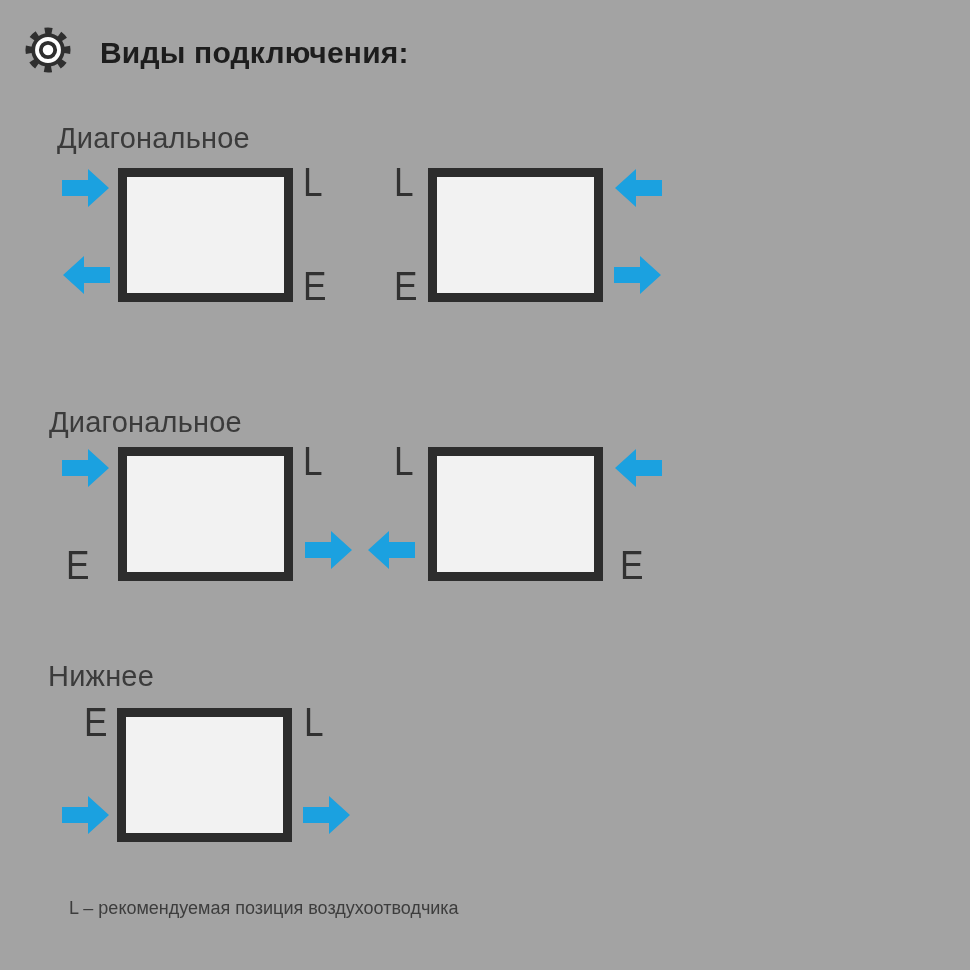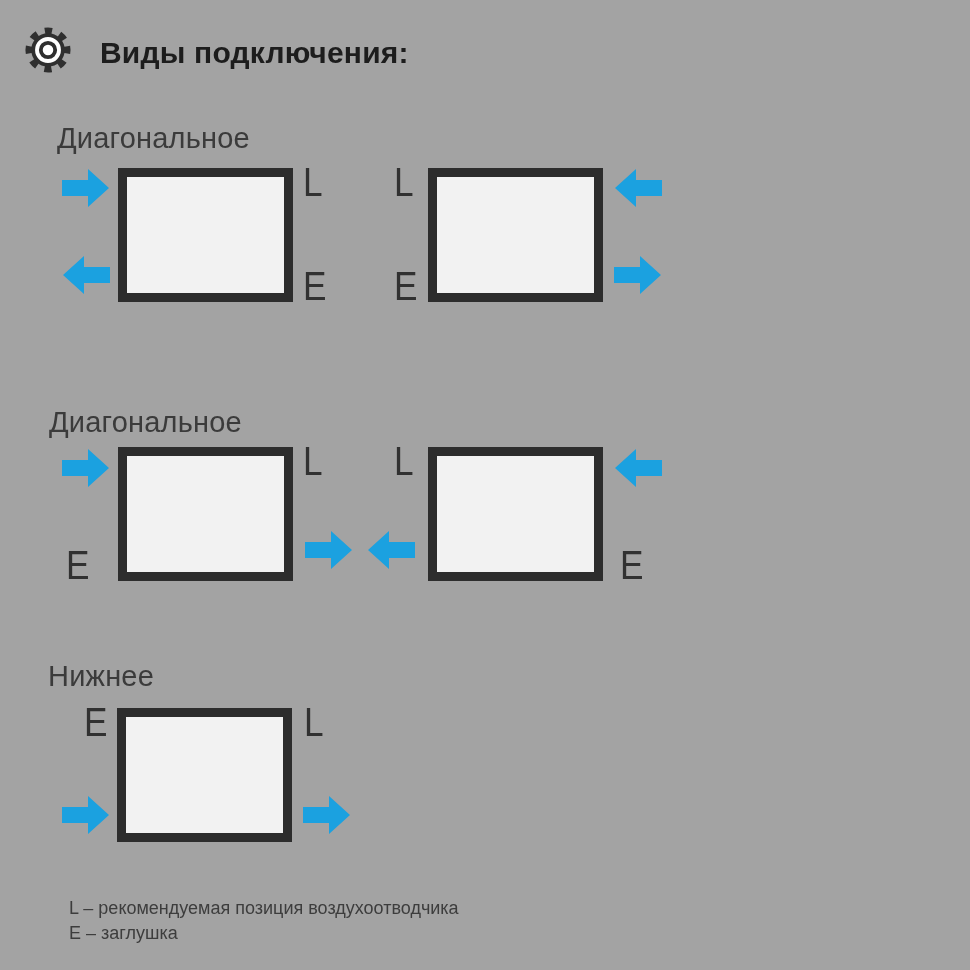--- a/index.html
+++ b/index.html
@@ -125,16 +125,15 @@
   <div class="abs port-letter" style="left:304px; top:702px;">L</div>
   <svg class="abs arrow" style="left:62px; top:795px;" viewBox="0 0 48 40">
     <polygon points="0,12 26,12 26,1 47,20 26,39 26,28 0,28" fill="#1BA1E0"></polygon>
   </svg>
   <svg class="abs arrow" style="left:303px; top:795px;" viewBox="0 0 48 40">
     <polygon points="0,12 26,12 26,1 47,20 26,39 26,28 0,28" fill="#1BA1E0"></polygon>
   </svg>
 
   <div class="abs legend">
     <div>L – рекомендуемая позиция воздухоотводчика</div>
-    <div>E – заглушка</div>
   </div>
 
 </div>
 
 </body></html>

